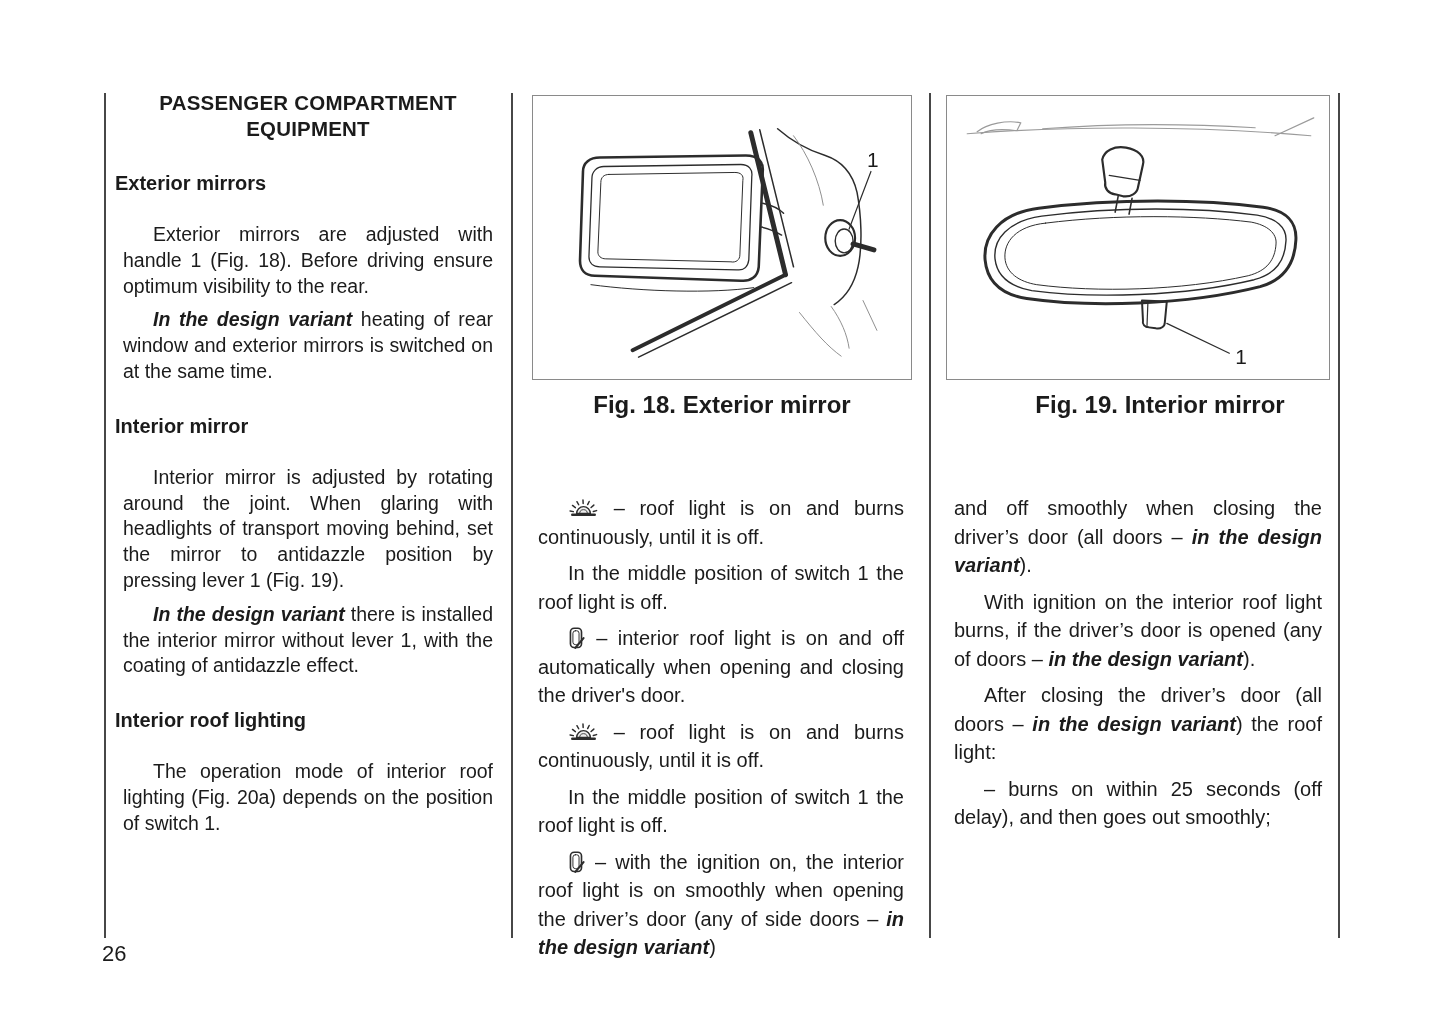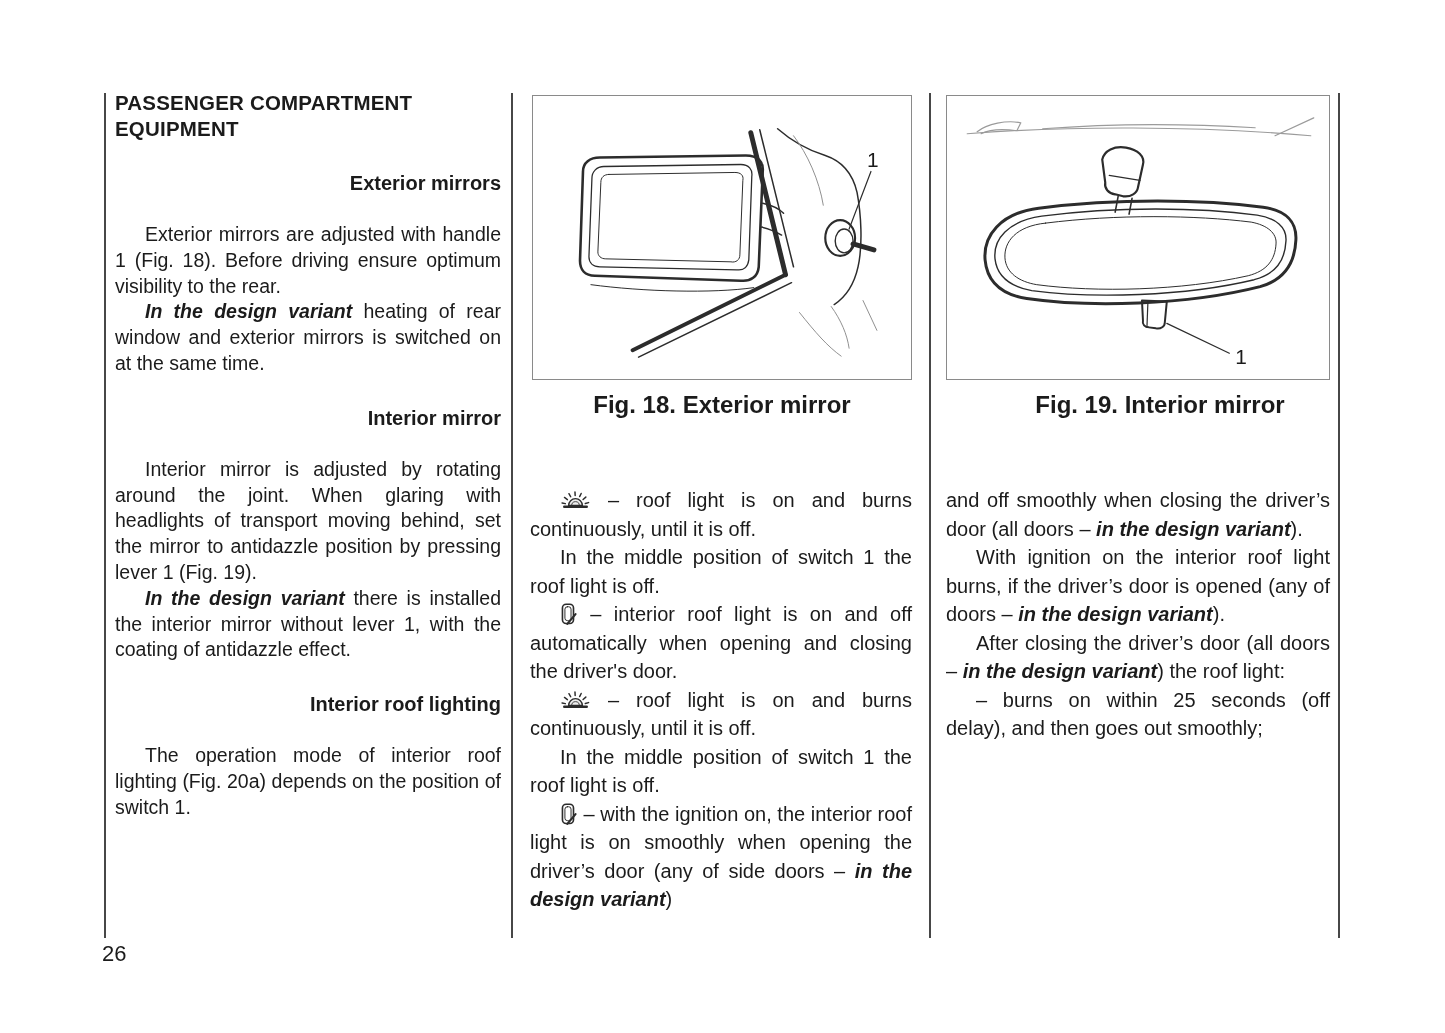--- a/index.html
+++ b/index.html
@@ -12,23 +12,23 @@
   .rule-a{left:104px}
   .rule-b{left:511px}
   .rule-c{left:929px}
   .rule-d{left:1338px}
 
   .col{position:absolute}
   .col-left{left:115px;top:90px;width:386px}
   .col-mid{left:530px;top:486px;width:382px}
   .col-right{left:946px;top:486px;width:384px}
 
-  .page-title{font-size:20.5px;font-weight:bold;text-align:left;line-height:26px;letter-spacing:.2px}
-  .section-heading{font-size:20px;font-weight:bold;text-align:right;margin:30px 0 27px}
-  .para{font-size:19.5px;line-height:25.8px;text-align:justify;text-indent:30px;margin:0}
+  .page-title{font-size:20.5px;font-weight:bold;text-align:center;line-height:26px;letter-spacing:.2px}
+  .section-heading{font-size:20px;font-weight:bold;text-align:left;margin:30px 0 27px}
+  .para{font-size:19.5px;line-height:25.8px;text-align:justify;text-indent:30px;margin:8px}
   .col-mid .para,.col-right .para{font-size:20px;line-height:28.5px}
   .para.no-indent{text-indent:0}
   .bi{font-weight:bold;font-style:italic}
 
   .figure-box{position:absolute;border:1.5px solid #8a8a8a;background:#ffffff;box-sizing:border-box}
   .fig18{left:532px;top:95px;width:380px;height:285px}
   .fig19{left:946px;top:95px;width:384px;height:285px}
   .figure-box svg{display:block;width:100%;height:100%}
   .caption{position:absolute;top:391px;font-weight:bold;font-size:24px;text-align:center}
   .caption18{left:532px;width:380px}

